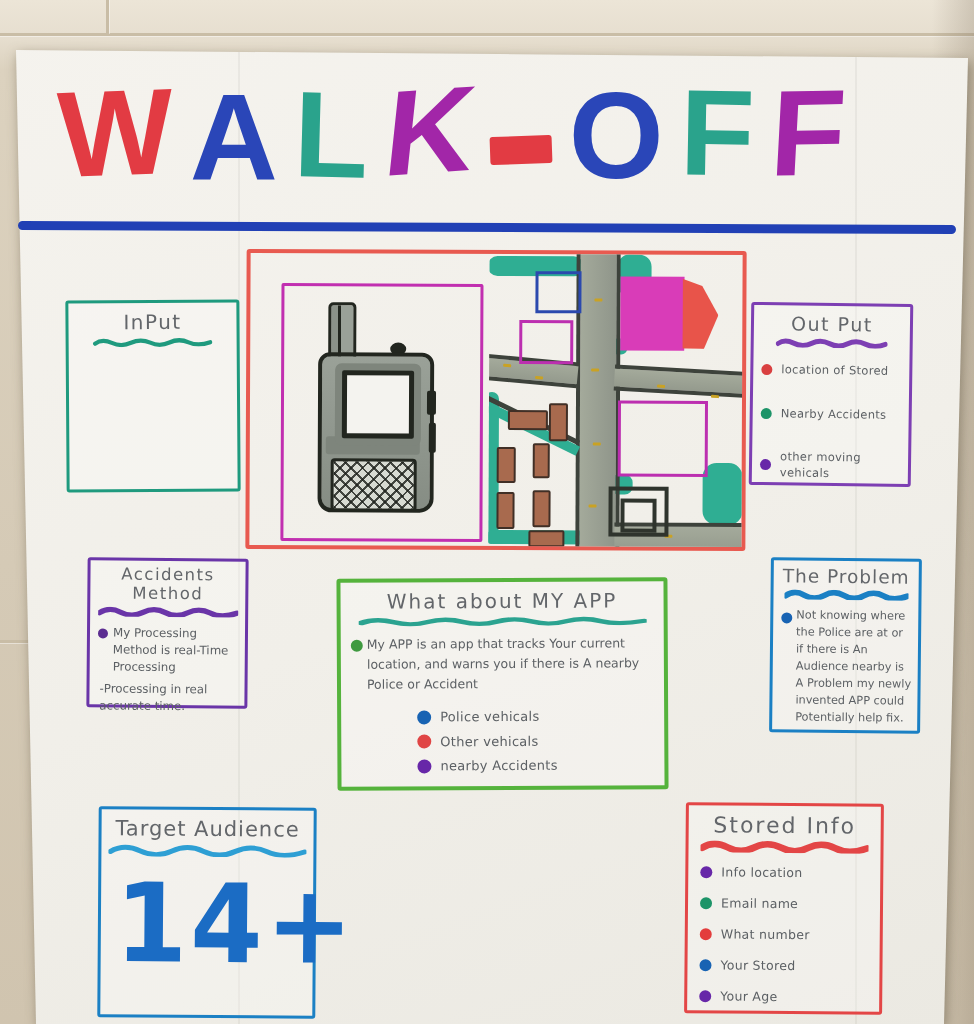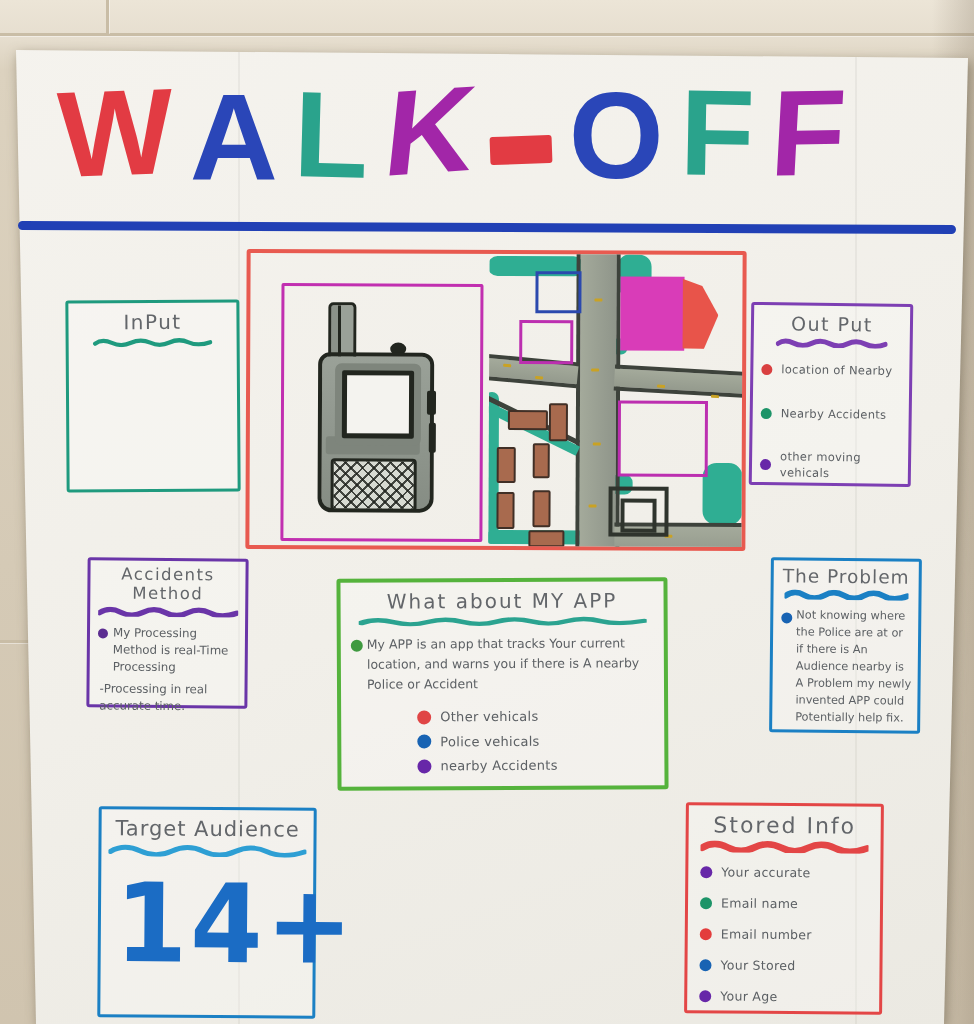--- a/index.html
+++ b/index.html
@@ -207,21 +207,21 @@
     </div>
 
     <div id="box-output" class="sbox" style="border-color: rgb(125, 63, 179);">
       <div class="boxtitle" style="font-size:19px;">Out Put</div>
       <svg class="wavy" style="width: 112px; color: rgb(125, 63, 179);" viewBox="0 0 100 8" preserveAspectRatio="none">
         <path d="M2 5 Q 8 1 16 4.5 T 32 4.5 T 48 4.5 T 64 4.5 T 80 4.5 T 98 4.5" fill="none" stroke="currentColor" stroke-width="4" stroke-linecap="round"></path>
       </svg>
       <div class="rows">
         <div class="row">
           <span class="dot" style="background: rgb(217, 64, 64);"></span>
-          <span class="hand">location of Nearby</span>
+          <span class="hand">location of Stored</span>
         </div>
         <div class="row">
           <span class="dot" style="background: rgb(29, 148, 104);"></span>
           <span class="hand">Nearby Accidents</span>
         </div>
         <div class="row">
           <span class="dot" style="background: rgb(103, 39, 168);"></span>
           <span class="hand">other moving vehicals</span>
         </div>
       </div>
@@ -243,26 +243,26 @@
       <div class="boxtitle">What about MY APP</div>
       <svg class="wavy" style="width: 288px; color: rgb(43, 163, 144);" viewBox="0 0 100 8" preserveAspectRatio="none">
         <path d="M1 5 Q 6 1 12 4.5 T 24 4.5 T 36 4.5 T 48 4.5 T 60 4.5 T 72 4.5 T 84 4.5 T 99 4.5" fill="none" stroke="currentColor" stroke-width="3.4" stroke-linecap="round"></path>
       </svg>
       <div class="para">
         <span class="dot" style="background: rgb(63, 154, 64);"></span>
         <span>My APP is an app that tracks Your current location, and warns you if there is A nearby Police or Accident</span>
       </div>
       <div class="rows legend">
         <div class="row">
+          <span class="dot" style="background: rgb(24, 99, 179);"></span>
+          <span class="hand">Police vehicals</span>
+        </div>
+        <div class="row">
           <span class="dot" style="background: rgb(224, 69, 69);"></span>
           <span class="hand">Other vehicals</span>
-        </div>
-        <div class="row">
-          <span class="dot" style="background: rgb(24, 99, 179);"></span>
-          <span class="hand">Police vehicals</span>
         </div>
         <div class="row">
           <span class="dot" style="background: rgb(103, 39, 168);"></span>
           <span class="hand">nearby Accidents</span>
         </div>
       </div>
     </div>
 
     <div id="box-problem" class="sbox" style="border-color: rgb(27, 128, 196);">
       <div class="boxtitle">The Problem</div>
@@ -284,29 +284,29 @@
     </div>
 
     <div id="box-stored" class="sbox" style="border-color: rgb(227, 70, 70);">
       <div class="boxtitle">Stored Info</div>
       <svg class="wavy" style="width: 168px; height: 12px; color: rgb(227, 70, 70);" viewBox="0 0 100 8" preserveAspectRatio="none">
         <path d="M1 5 Q 8 0 16 4.5 T 32 4.5 T 48 4.5 T 64 4.5 T 80 4.5 T 99 4.5" fill="none" stroke="currentColor" stroke-width="4.4" stroke-linecap="round"></path>
       </svg>
       <div class="rows">
         <div class="row">
           <span class="dot" style="background: rgb(103, 39, 168);"></span>
-          <span class="hand">Your accurate</span>
+          <span class="hand">Info location</span>
         </div>
         <div class="row">
           <span class="dot" style="background: rgb(29, 148, 104);"></span>
           <span class="hand">Email name</span>
         </div>
         <div class="row">
           <span class="dot" style="background: rgb(227, 61, 61);"></span>
-          <span class="hand">Email number</span>
+          <span class="hand">What number</span>
         </div>
         <div class="row">
           <span class="dot" style="background: rgb(24, 99, 179);"></span>
           <span class="hand">Your Stored</span>
         </div>
         <div class="row">
           <span class="dot" style="background: rgb(103, 39, 168);"></span>
           <span class="hand">Your Age</span>
         </div>
       </div>

